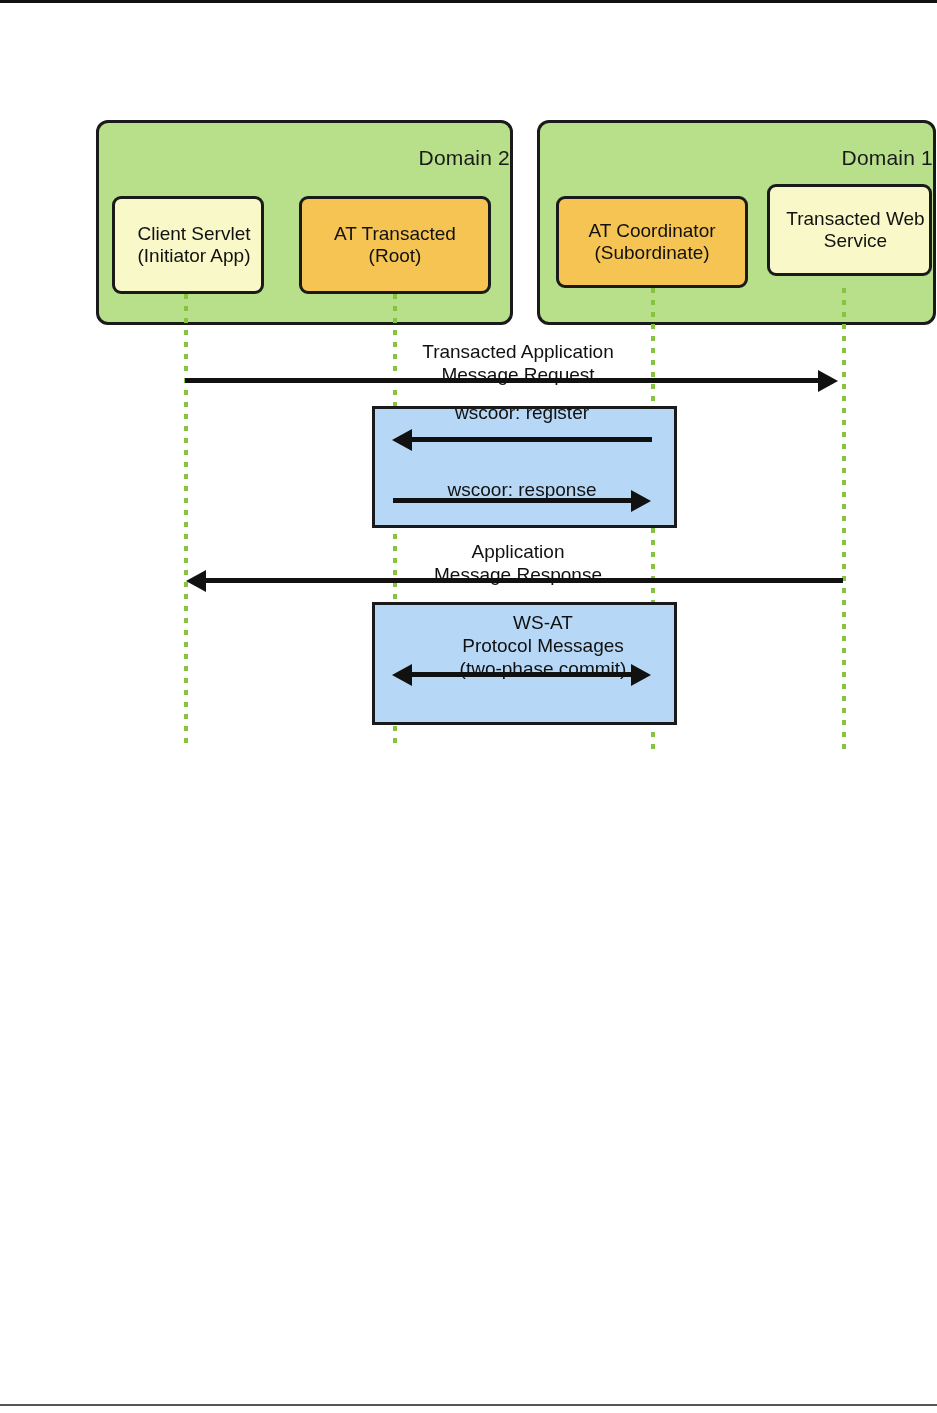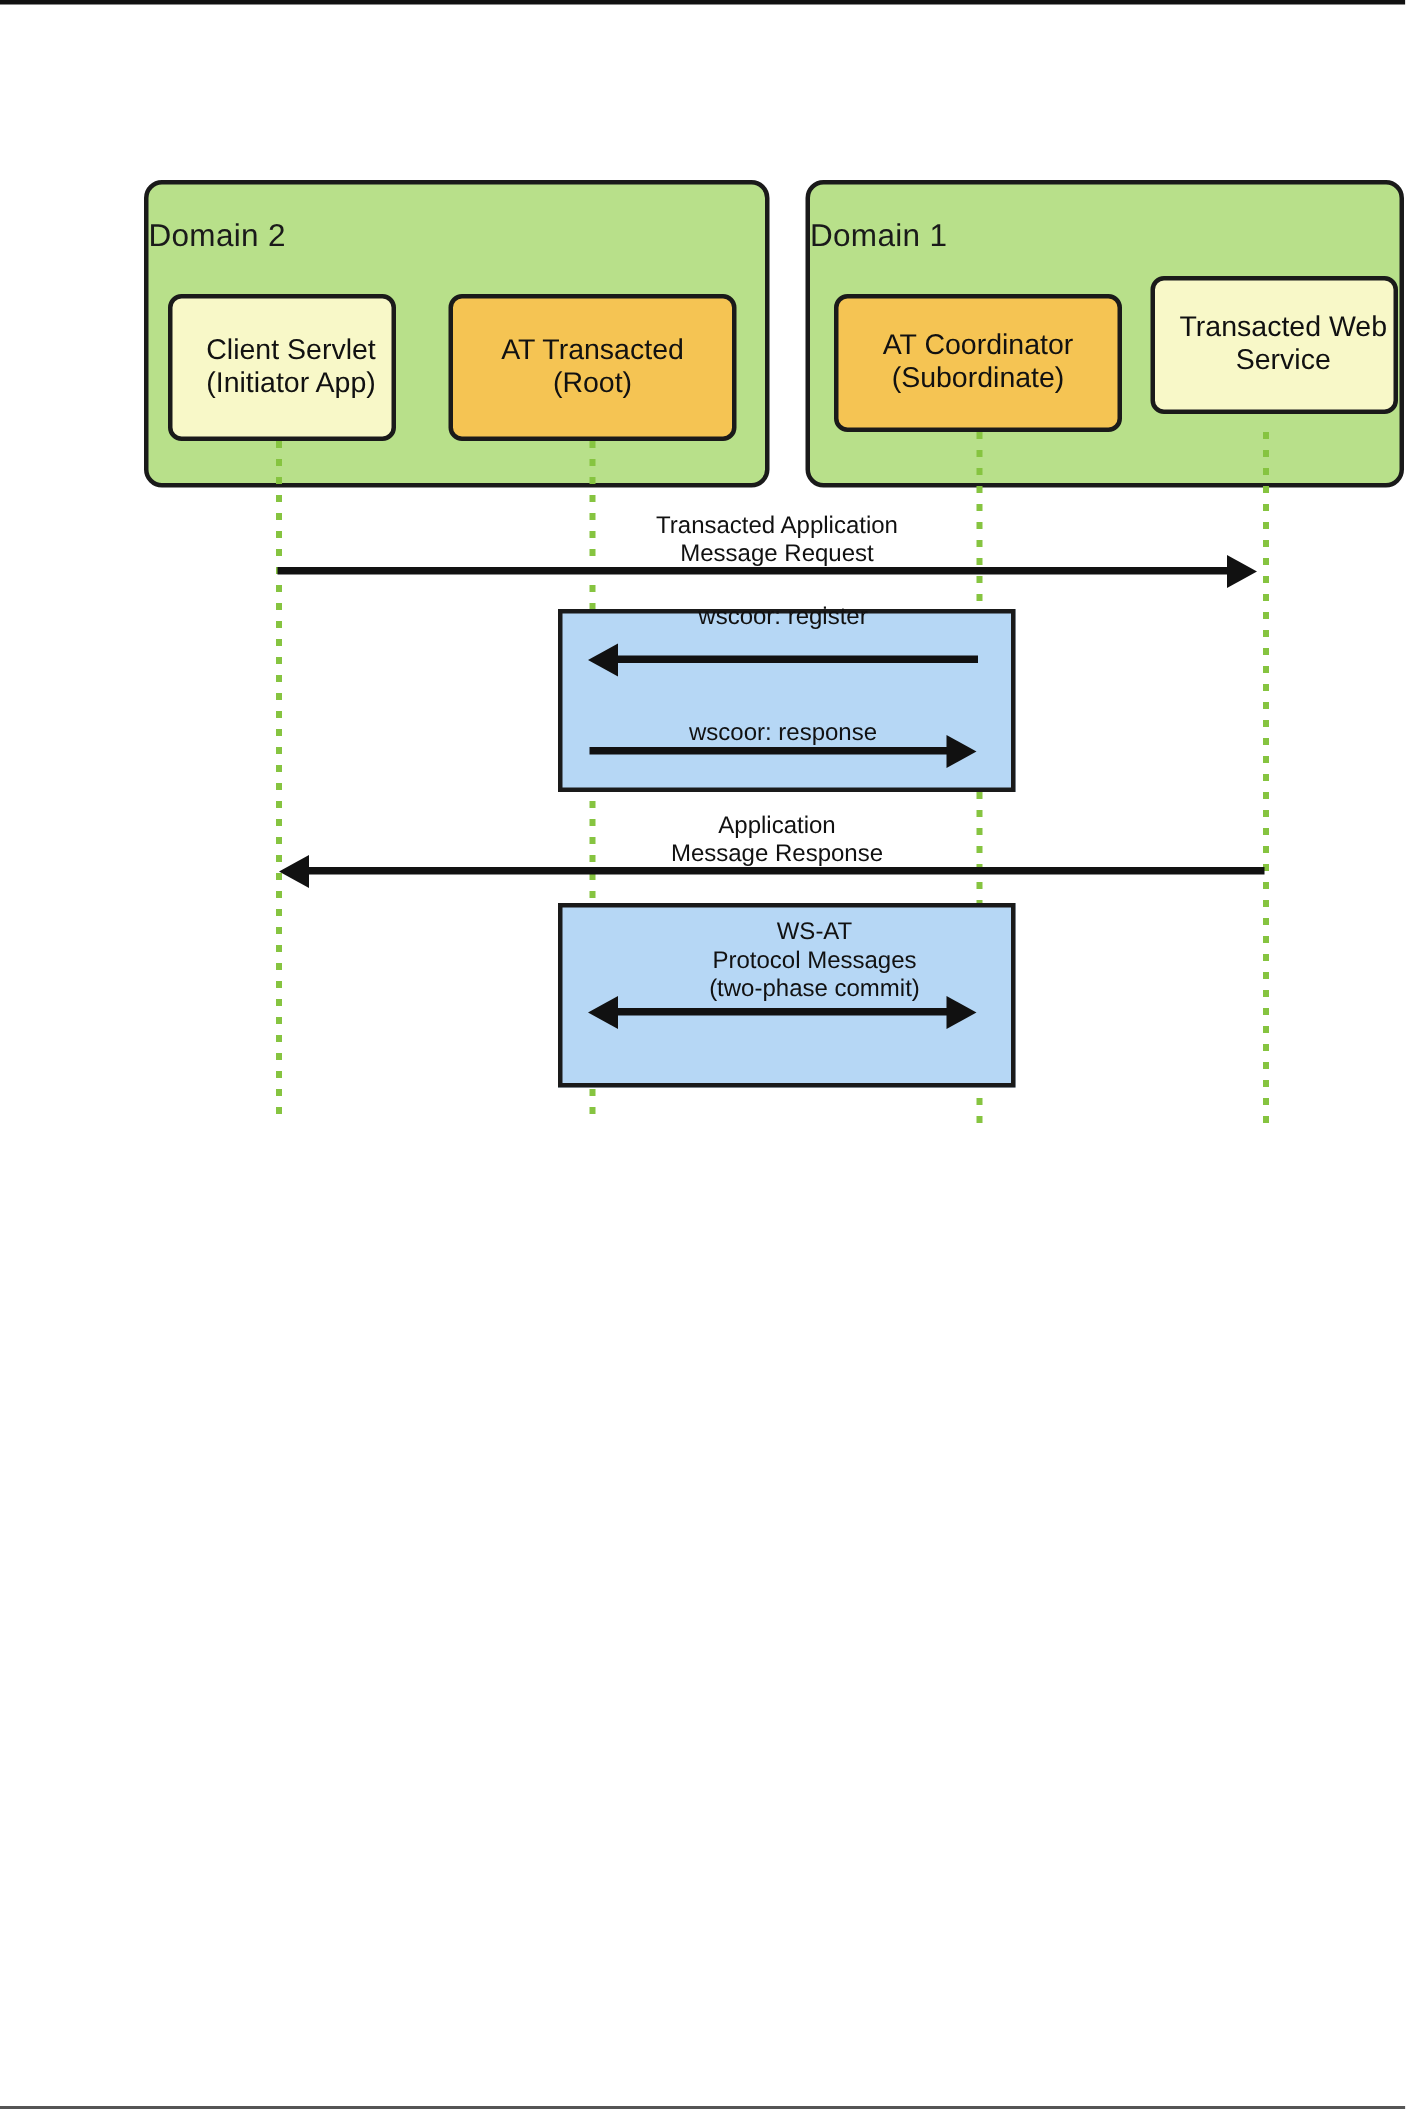--- a/index.html
+++ b/index.html
@@ -44,21 +44,21 @@
     box-sizing: border-box;
     background: #b8e08a;
     border: 3px solid #1a1a1a;
     border-radius: 12px;
   }
   .domain-title {
     position: absolute;
     left: 0;
     right: 0;
     top: 23px;
-    text-align: left;
+    text-align: right;
     font-size: 21px;
     color: #1a1a1a;
     letter-spacing: 0.2px;
   }
 
   
   .participant {
     position: absolute;
     box-sizing: border-box;
     border: 3px solid #1a1a1a;
@@ -93,21 +93,21 @@
     position: absolute;
     box-sizing: border-box;
     background: #b6d7f5;
     border: 3px solid #1a1a1a;
   }
 
   
   .msg-label {
     position: absolute;
     text-align: center;
-    font-size: 16px;
+    font-size: 19px;
     line-height: 1.2;
     color: #111111;
     white-space: pre-line;
   }
   .arrow-line {
     position: absolute;
     height: 5px;
     background: #111111;
   }
   .arrow-head {

